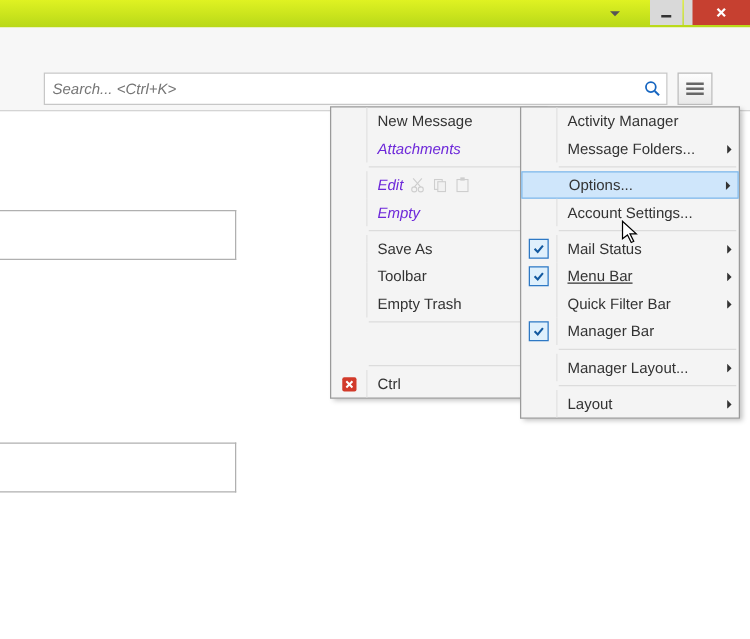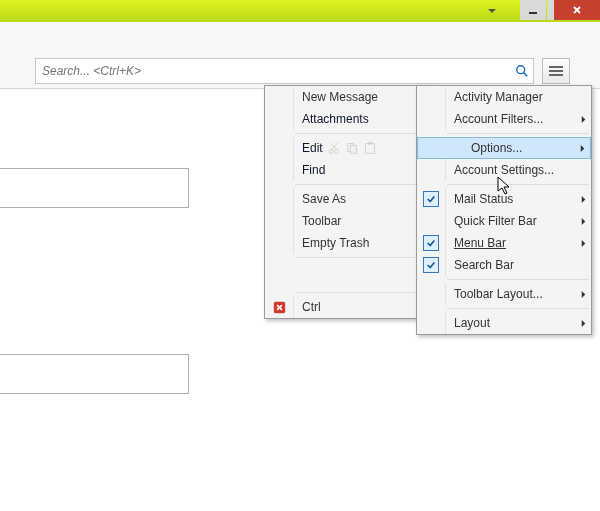--- a/index.html
+++ b/index.html
@@ -28,25 +28,25 @@
   
   .phbox{position:absolute;left:0;border:1px solid #b0b0b0;border-left:none;background:#fff;height:38px;width:188px;}
   
   .menu{position:absolute;background:#f4f4f4;border:1px solid #9a9a9a;box-shadow:2px 2px 4px rgba(0,0,0,.25);}
   .menu .row{height:22px;display:flex;align-items:center;position:relative;}
   .menu .gutter{width:28px;flex:0 0 28px;border-right:1px solid #e1e1e1;height:100%;display:flex;align-items:center;justify-content:center;}
   .menu .label{flex:1;padding-left:8px;white-space:nowrap;}
   .menu .arrow{width:16px;flex:0 0 16px;display:flex;align-items:center;justify-content:center;}
   .menu .arrow svg{width:7px;height:7px;fill:#333;}
   .menu .sep{height:1px;margin:3px 2px 3px 30px;background:#dcdcdc;}
-  .menu .disabled .label{color:#0f172a;}
+  .menu .disabled .label{color:#6d28d9;font-style:italic;}
   .menu .disabled .arrow svg{fill:#b0b0b0;}
   .menu1{left:264px;top:85px;width:172px;}
   .menu2{left:416px;top:85px;width:174px;}
-  .menu2 .row.hover{background:#cfe6fb;border:1px solid #7fb8ea;height:20px;padding-left:16px;}
+  .menu2 .row.hover{background:#cfe6fb;border:1px solid #7fb8ea;height:20px;}
   .menu2 .row.hover .gutter{border-right:1px solid transparent;}
   .check{width:14px;height:14px;border:1px solid #2e78c4;background:#dff0fc;display:flex;align-items:center;justify-content:center;}
   .check svg{width:10px;height:10px;stroke:#145aa0;fill:none;stroke-width:2;}
   .editicons{display:flex;gap:4px;margin-left:4px;opacity:.35;}
   .editicons svg{width:14px;height:14px;}
   .cursor{position:absolute;left:497px;top:176px;pointer-events:none;}
 </style>
 </head>
 <body>
 <div class="stage">
@@ -132,21 +132,21 @@
           </svg>
       <svg viewBox="0 0 16 16">
             <rect x="3" y="3" width="10" height="11" fill="none" stroke="#888"></rect>
             <rect x="6" y="1" width="4" height="3" fill="#888"></rect>
           </svg>
     </div>
     <div class="arrow"></div>
   </div>
   <div class="row disabled">
     <div class="gutter"></div>
-    <div class="label">Find</div>
+    <div class="label">Empty</div>
     <div class="arrow">
           <svg viewBox="0 0 8 8">
             <path d="M2 0 L6 4 L2 8 Z"></path>
           </svg>
         </div>
   </div>
   <div class="sep"></div>
   <div class="row">
     <div class="gutter"></div>
     <div class="label">Save As</div>
@@ -187,21 +187,21 @@
 </div>
 
 <div class="menu menu2">
   <div class="row">
     <div class="gutter"></div>
     <div class="label">Activity Manager</div>
     <div class="arrow"></div>
   </div>
   <div class="row">
     <div class="gutter"></div>
-    <div class="label">Account Filters...</div>
+    <div class="label">Message Folders...</div>
     <div class="arrow">
           <svg viewBox="0 0 8 8">
             <path d="M2 0 L6 4 L2 8 Z"></path>
           </svg>
         </div>
   </div>
   <div class="sep"></div>
   <div class="row hover">
     <div class="gutter"></div>
     <div class="label">Options...</div>
@@ -226,58 +226,58 @@
           </div>
         </div>
     <div class="label">Mail Status</div>
     <div class="arrow">
           <svg viewBox="0 0 8 8">
             <path d="M2 0 L6 4 L2 8 Z"></path>
           </svg>
         </div>
   </div>
   <div class="row">
-    <div class="gutter"></div>
-    <div class="label">Quick Filter Bar</div>
-    <div class="arrow">
-          <svg viewBox="0 0 8 8">
-            <path d="M2 0 L6 4 L2 8 Z"></path>
-          </svg>
-        </div>
-  </div>
-  <div class="row">
     <div class="gutter">
           <div class="check">
             <svg viewBox="0 0 12 12">
               <polyline points="2,6 5,9 10,3"></polyline>
             </svg>
           </div>
         </div>
     <div class="label" style="text-decoration:underline;text-decoration-color:#333;text-underline-offset:1px;">Menu Bar</div>
     <div class="arrow">
           <svg viewBox="0 0 8 8">
             <path d="M2 0 L6 4 L2 8 Z"></path>
           </svg>
         </div>
   </div>
   <div class="row">
+    <div class="gutter"></div>
+    <div class="label">Quick Filter Bar</div>
+    <div class="arrow">
+          <svg viewBox="0 0 8 8">
+            <path d="M2 0 L6 4 L2 8 Z"></path>
+          </svg>
+        </div>
+  </div>
+  <div class="row">
     <div class="gutter">
           <div class="check">
             <svg viewBox="0 0 12 12">
               <polyline points="2,6 5,9 10,3"></polyline>
             </svg>
           </div>
         </div>
-    <div class="label">Search Bar</div>
-    <div class="arrow"></div>
-  </div>
-  <div class="sep"></div>
-  <div class="row">
-    <div class="gutter"></div>
-    <div class="label">Toolbar Layout...</div>
+    <div class="label">Manager Bar</div>
+    <div class="arrow"></div>
+  </div>
+  <div class="sep"></div>
+  <div class="row">
+    <div class="gutter"></div>
+    <div class="label">Manager Layout...</div>
     <div class="arrow">
           <svg viewBox="0 0 8 8">
             <path d="M2 0 L6 4 L2 8 Z"></path>
           </svg>
         </div>
   </div>
   <div class="sep"></div>
   <div class="row">
     <div class="gutter"></div>
     <div class="label">Layout</div>

